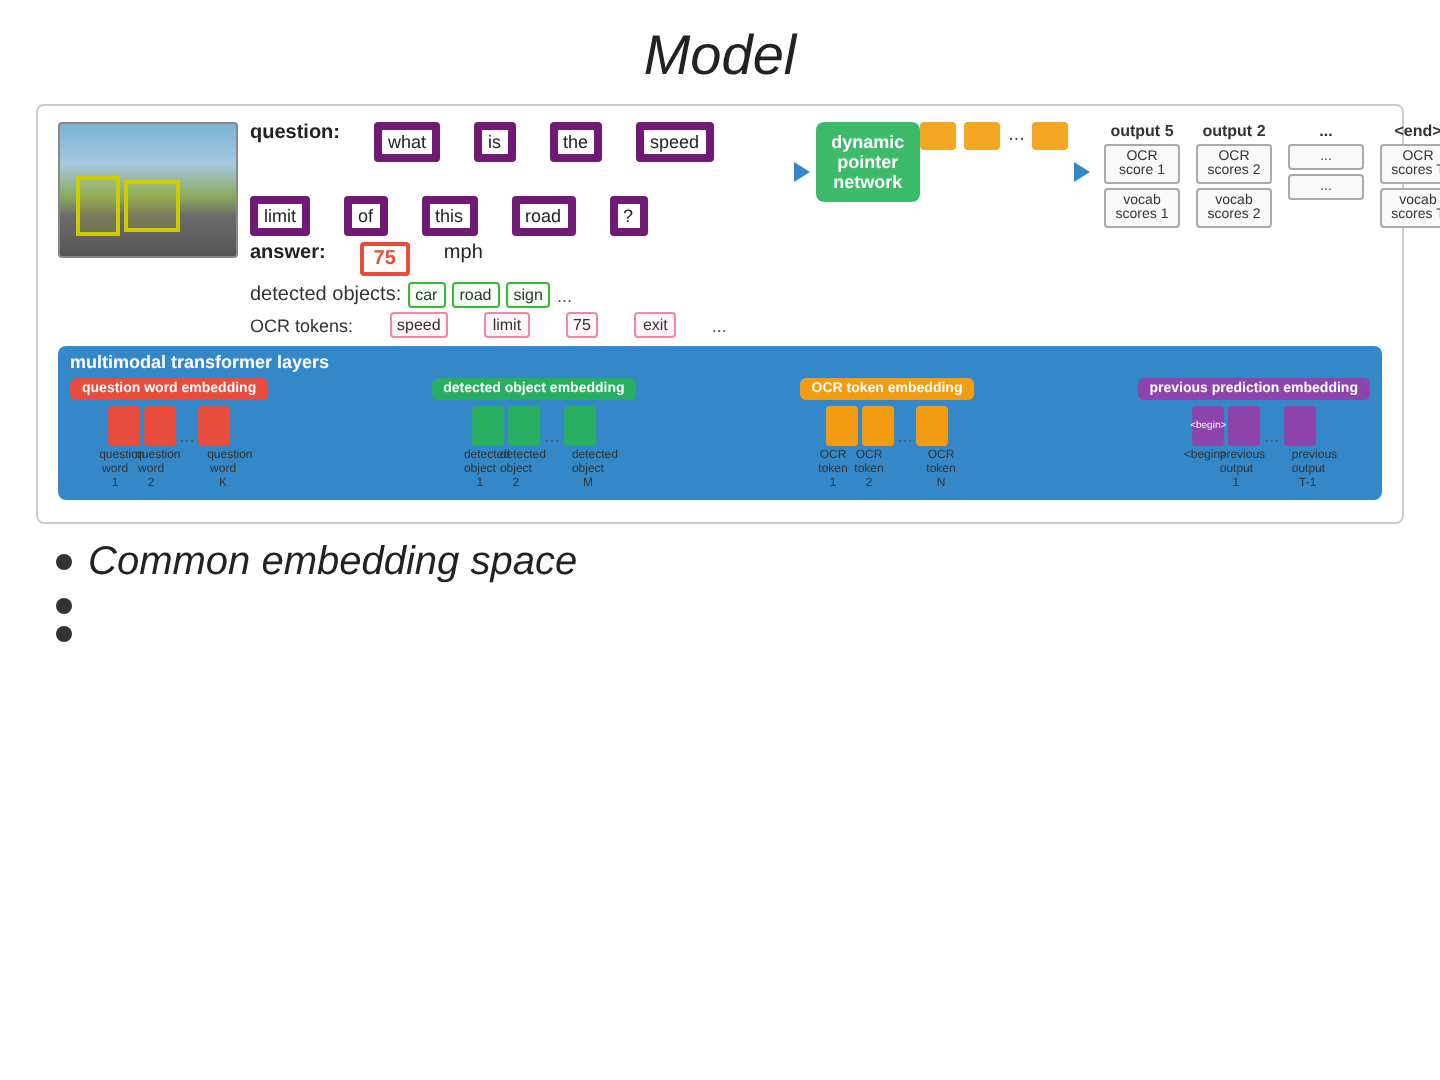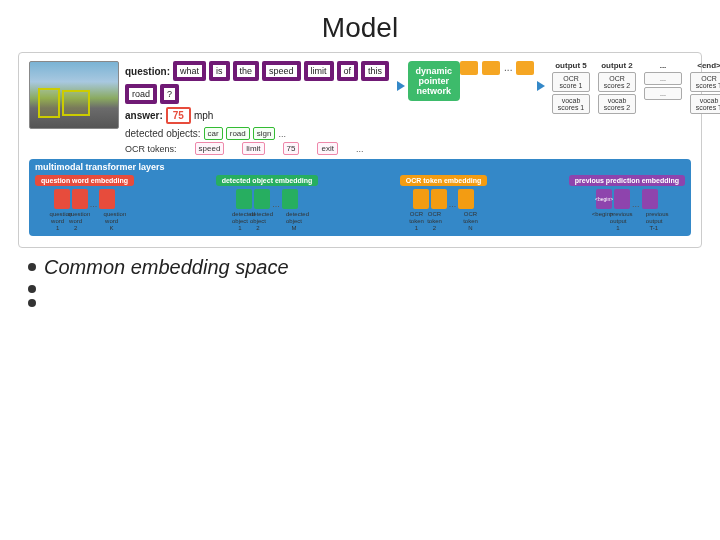--- a/index.html
+++ b/index.html
@@ -10,20 +10,21 @@
       font-family: Arial, sans-serif;
       overflow: hidden;
     }
 
     .page-title {
       text-align: center;
       font-size: 28px;
       font-weight: normal;
       padding: 12px 0 8px 0;
       color: #222;
+      font-style: italic;
     }
 
     .diagram-container {
       margin: 0 18px;
       background: #fff;
       border: 1px solid #ccc;
       border-radius: 4px;
       padding: 8px 10px 6px 10px;
       position: relative;
     }
@@ -56,22 +57,21 @@
     .sign-box-1 { top: 26px; left: 8px; width: 22px; height: 30px; }
     .sign-box-2 { top: 28px; left: 32px; width: 28px; height: 26px; }
 
     .qa-section {
       flex: 1;
       font-size: 10px;
       color: #222;
     }
     .qa-row {
       display: flex;
-      align-items: center;
-      gap: 3px;
+      gap: 17px;
       margin-bottom: 3px;
       flex-wrap: wrap;
     }
     .qa-label {
       font-weight: bold;
       font-size: 10px;
     }
     .word-box {
       border: 4px solid #701a75;
       border-radius: 2px;

